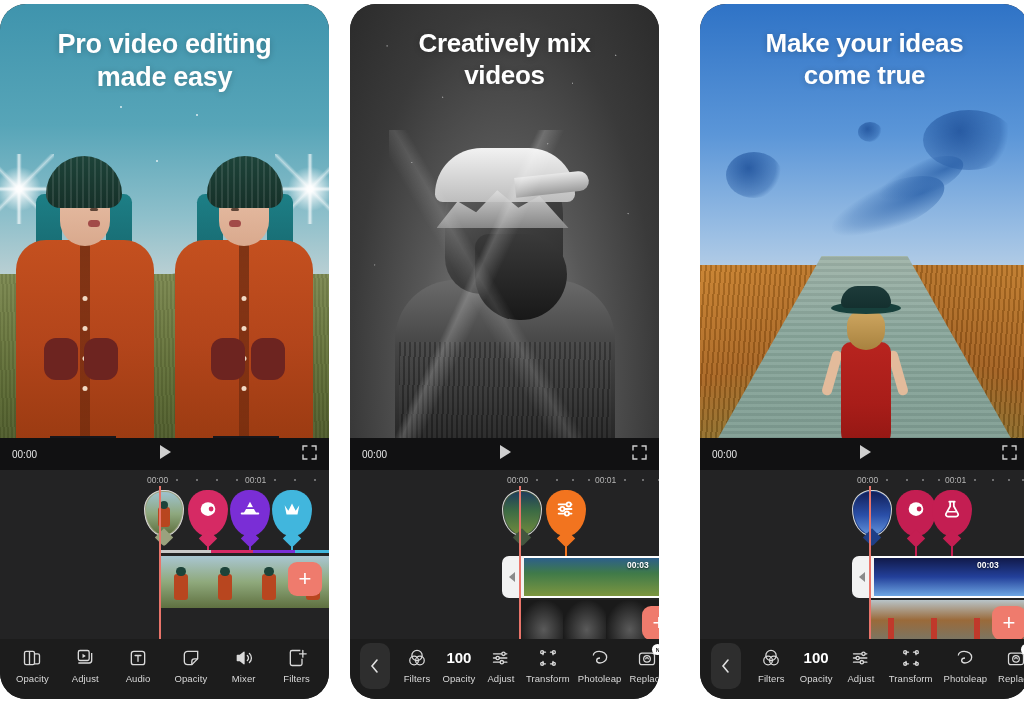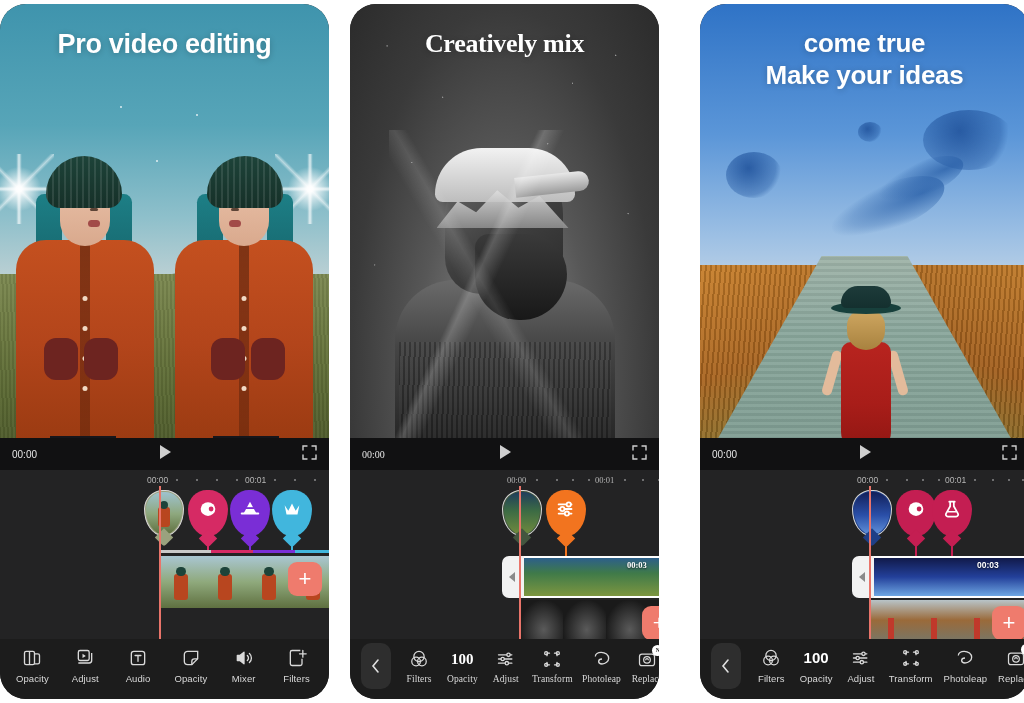--- a/index.html
+++ b/index.html
@@ -12,21 +12,21 @@
   .stage { position: relative; width: 1024px; height: 703px; background:#fff; }
 
   
   .phone {
     position: absolute; top: 4px; height: 695px;
     border-radius: 26px; overflow: hidden;
     background: #1c1c1c;
     display: flex; flex-direction: column;
   }
   #phone1 { left: 0px;   width: 329px; }
-  #phone2 { left: 350px; width: 309px; font-family: Liberation Serif, serif; }
+  #phone2 { left: 350px; width: 309px; }
   #phone3 { left: 700px; width: 329px; }
 
   
   .preview { position: relative; width: 100%; height: 466px; overflow: hidden; }
 
   .hero-title {
     position: absolute; top: 24px; left: 0; right: 0;
     text-align: center; z-index: 6;
     color: #ffffff; font-size: 27px; font-weight: bold;
     line-height: 1.22; letter-spacing: -0.3px;
@@ -354,20 +354,21 @@
             <div class="pr-mouth"></div>
           </div>
         <div class="pr-hat"></div>
         <div class="pr-glove gl"></div>
           <div class="pr-glove gr"></div>
         <div class="pr-legs"></div>
       </div>
 
       <div class="hero-title">
         <div>Pro video editing</div>
+        <div>made easy</div>
       </div>
 
       <div class="player-bar">
         <span class="pb-time">00:00</span>
         <span class="pb-play">
           <svg width="18" height="18" viewBox="0 0 18 18">
               <polygon points="4,2 15,9 4,16" fill="#cfcfcf"></polygon>
             </svg>
         </span>
         <span class="pb-fs">
@@ -523,20 +524,21 @@
         <div class="s2-beard"></div>
         <div class="s2-cap"></div>
         <div class="s2-brim"></div>
         <div class="s2-ridge"></div>
         <div class="s2-trees"></div>
         <div class="s2-mtn"></div>
       </div>
 
       <div class="hero-title">
         <div>Creatively mix</div>
+        <div>videos</div>
       </div>
 
       <div class="player-bar">
         <span class="pb-time">00:00</span>
         <span class="pb-play">
           <svg width="18" height="18" viewBox="0 0 18 18">
               <polygon points="4,2 15,9 4,16" fill="#cfcfcf"></polygon>
             </svg>
         </span>
         <span class="pb-fs">
@@ -689,22 +691,22 @@
         <div class="w-arm-l"></div>
           <div class="w-arm-r"></div>
         <div class="w-dress"></div>
         <div class="w-hair"></div>
         <div class="w-brim"></div>
         <div class="w-hat"></div>
         <div class="w-leg"></div>
       </div>
 
       <div class="hero-title">
+        <div>Make your ideas</div>
         <div>come true</div>
-        <div>Make your ideas</div>
       </div>
 
       <div class="player-bar">
         <span class="pb-time">00:00</span>
         <span class="pb-play">
           <svg width="18" height="18" viewBox="0 0 18 18">
               <polygon points="4,2 15,9 4,16" fill="#cfcfcf"></polygon>
             </svg>
         </span>
         <span class="pb-fs">

